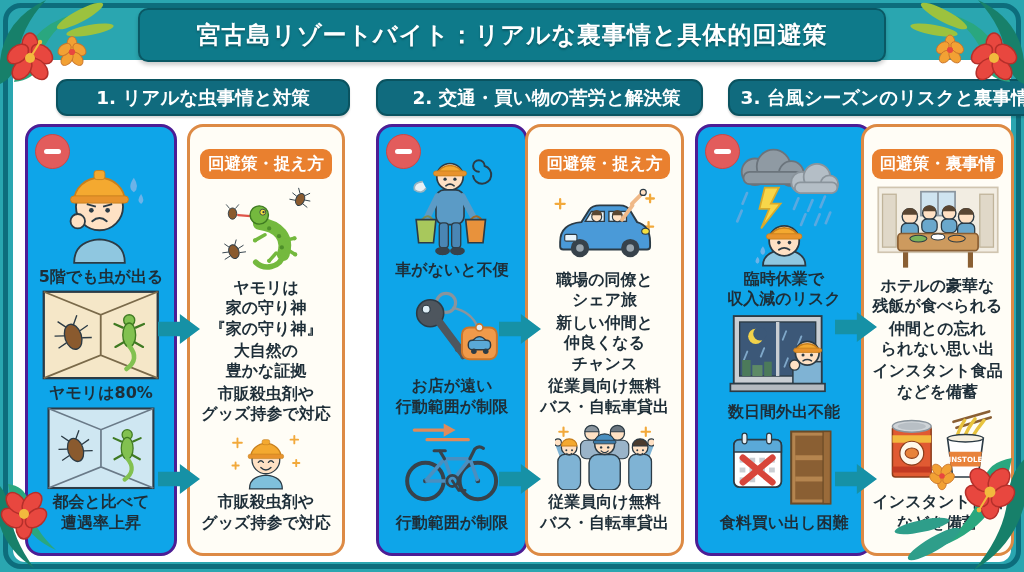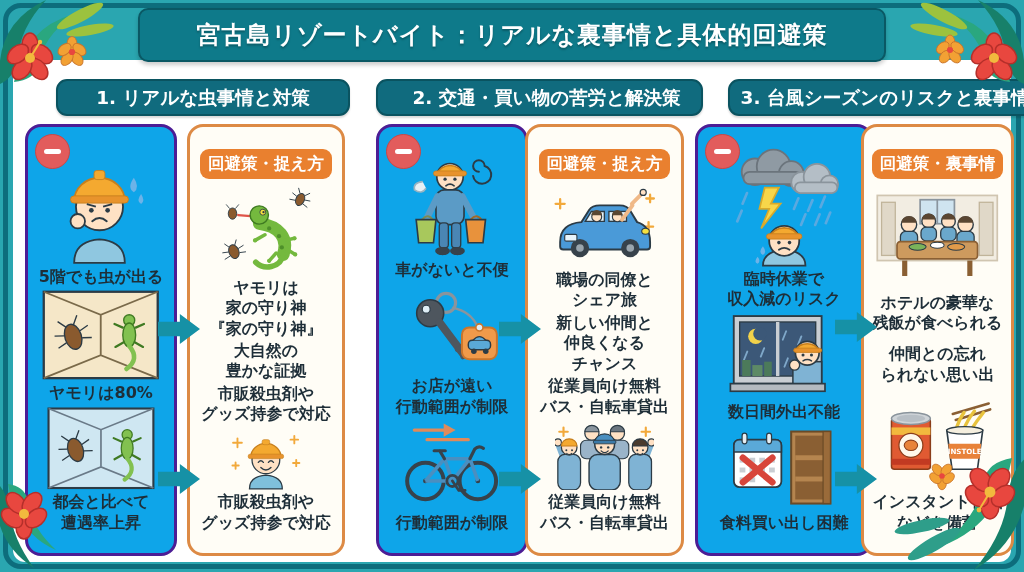--- a/index.html
+++ b/index.html
@@ -370,20 +370,22 @@
       <ellipse cx="52" cy="64" rx="10" ry="4" fill="#7ab35a" stroke="#2c3b45" stroke-width="1.2"></ellipse>
       <ellipse cx="75" cy="62" rx="8" ry="3.5" fill="#ffffff" stroke="#2c3b45" stroke-width="1.2"></ellipse>
       <ellipse cx="97" cy="64" rx="10" ry="4" fill="#e09a4a" stroke="#2c3b45" stroke-width="1.2"></ellipse>
       <rect x="34" y="80" width="6" height="18" fill="#8a5f33"></rect>
         <rect x="110" y="80" width="6" height="18" fill="#8a5f33"></rect>
     </svg>
     <div class="caption">ホテルの豪華な
 残飯が食べられる</div>
     <div class="caption">仲間との忘れ
 られない思い出</div>
+    <div class="caption">インスタント食品
+などを備蓄</div>
     <svg viewBox="0 0 150 115" style="height:86px">
       <rect x="14" y="30" width="52" height="68" rx="4" fill="#e05a32" stroke="#8a3d1a" stroke-width="2"></rect>
       <rect x="14" y="42" width="52" height="10" fill="#f2b93e"></rect>
       <rect x="14" y="84" width="52" height="8" fill="#c23a22"></rect>
       <circle cx="40" cy="66" r="16" fill="#fff8ea" stroke="#8a3d1a" stroke-width="1.6"></circle>
       <ellipse cx="40" cy="66" rx="9" ry="7" fill="#e8833a" stroke="#8a3d1a" stroke-width="1.4"></ellipse>
       <ellipse cx="40" cy="30" rx="26" ry="8" fill="#cfd4d8" stroke="#8a949c" stroke-width="2"></ellipse>
       <ellipse cx="40" cy="30" rx="19" ry="5" fill="#b8bfc5"></ellipse>
       <path d="M96,24 L144,10 M100,32 L146,18" stroke="#8a5f33" stroke-width="3.5" stroke-linecap="round"></path>
       <path d="M100,46 q4,-14 11,-24 M110,46 q6,-15 15,-26 M120,46 q8,-13 17,-24" fill="none" stroke="#e8c33e" stroke-width="4.5" stroke-linecap="round"></path>

